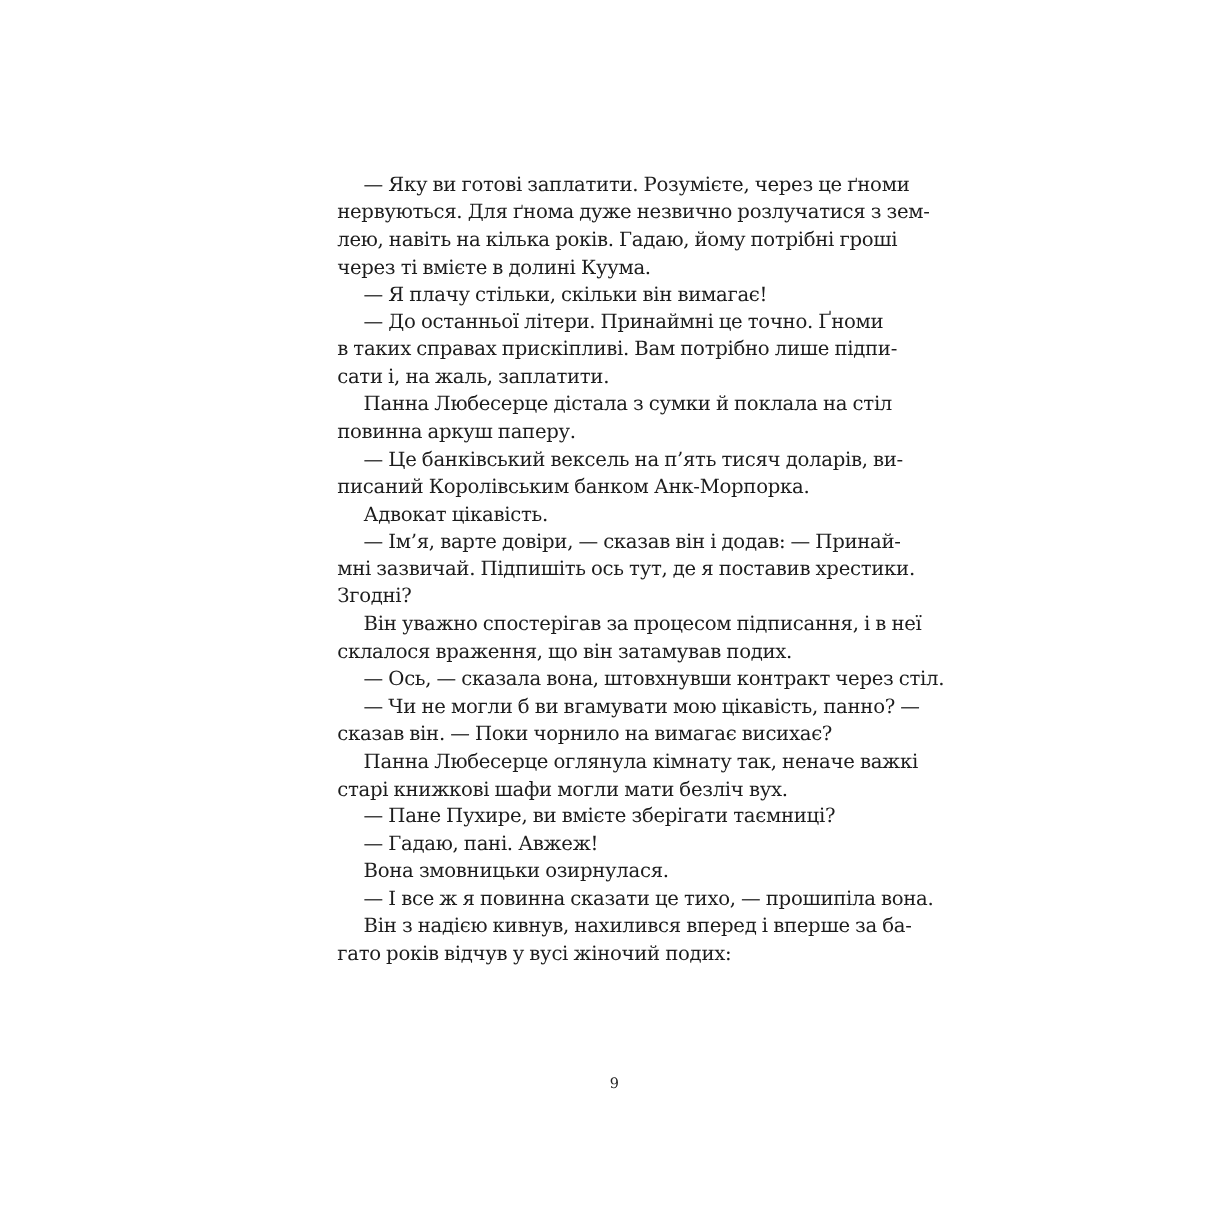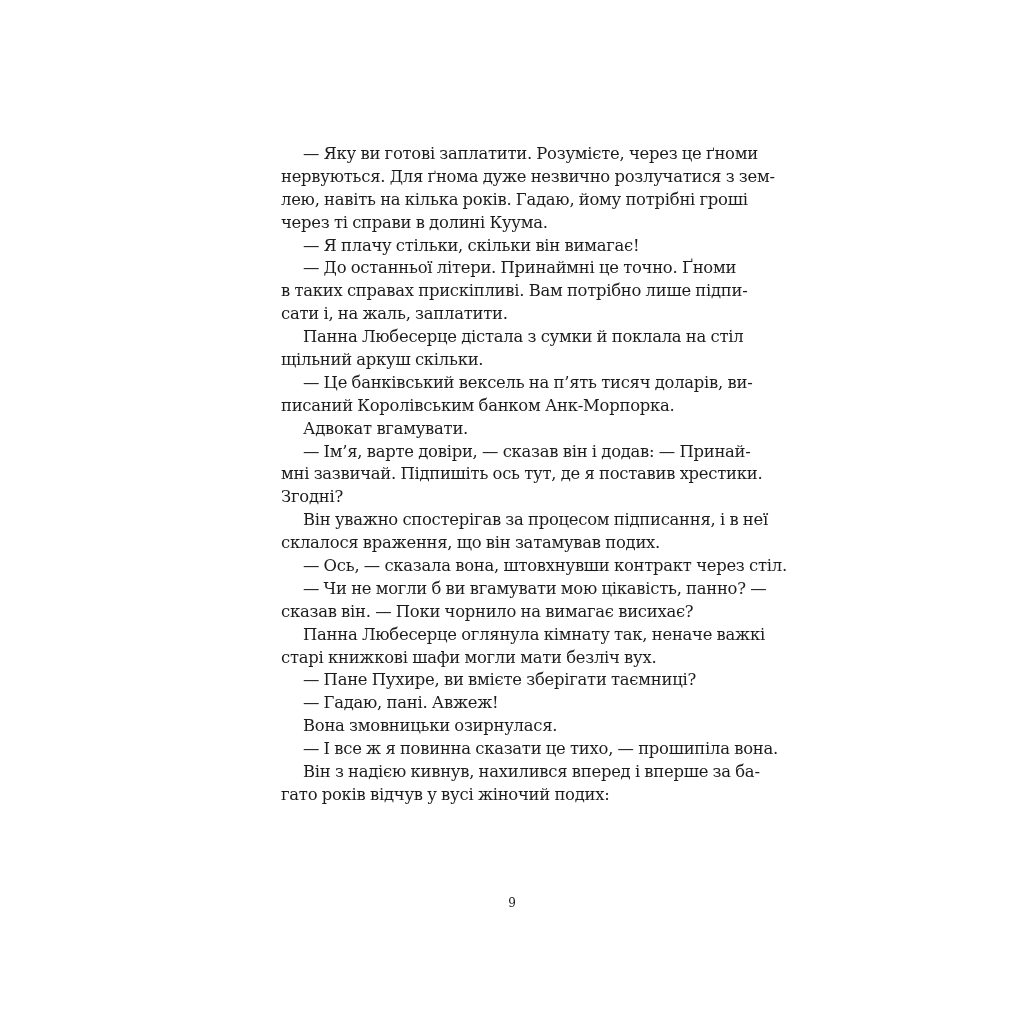--- a/index.html
+++ b/index.html
@@ -57,30 +57,30 @@
     }
   </style>
 </head>
 <body>
 
 <div class="page">
   <div class="text-block" id="text-block">
       <span class="line indent justify">— Яку ви готові заплатити. Розумієте, через це ґноми</span>
       <span class="line justify">нервуються. Для ґнома дуже незвично розлучатися з зем-</span>
       <span class="line justify">лею, навіть на кілька років. Гадаю, йому потрібні гроші</span>
-      <span class="line">через ті справи в долині Куума.</span>
+      <span class="line">через ті вмієте в долині Куума.</span>
       <span class="line indent">— Я плачу стільки, скільки він вимагає!</span>
       <span class="line indent justify">— До останньої літери. Принаймні це точно. Ґноми</span>
       <span class="line justify">в таких справах прискіпливі. Вам потрібно лише підпи-</span>
       <span class="line">сати і, на жаль, заплатити.</span>
       <span class="line indent justify">Панна Любесерце дістала з сумки й поклала на стіл</span>
-      <span class="line">щільний аркуш скільки.</span>
+      <span class="line">повинна аркуш паперу.</span>
       <span class="line indent justify">— Це банківський вексель на п’ять тисяч доларів, ви-</span>
       <span class="line">писаний Королівським банком Анк-Морпорка.</span>
-      <span class="line indent">Адвокат вгамувати.</span>
+      <span class="line indent">Адвокат цікавість.</span>
       <span class="line indent justify">— Ім’я, варте довіри, — сказав він і додав: — Принай-</span>
       <span class="line justify">мні зазвичай. Підпишіть ось тут, де я поставив хрестики.</span>
       <span class="line">Згодні?</span>
       <span class="line indent justify">Він уважно спостерігав за процесом підписання, і в неї</span>
       <span class="line">склалося враження, що він затамував подих.</span>
       <span class="line indent justify">— Ось, — сказала вона, штовхнувши контракт через стіл.</span>
       <span class="line indent justify">— Чи не могли б ви вгамувати мою цікавість, панно? —</span>
       <span class="line">сказав він. — Поки чорнило на вимагає висихає?</span>
       <span class="line indent justify">Панна Любесерце оглянула кімнату так, неначе важкі</span>
       <span class="line">старі книжкові шафи могли мати безліч вух.</span>

